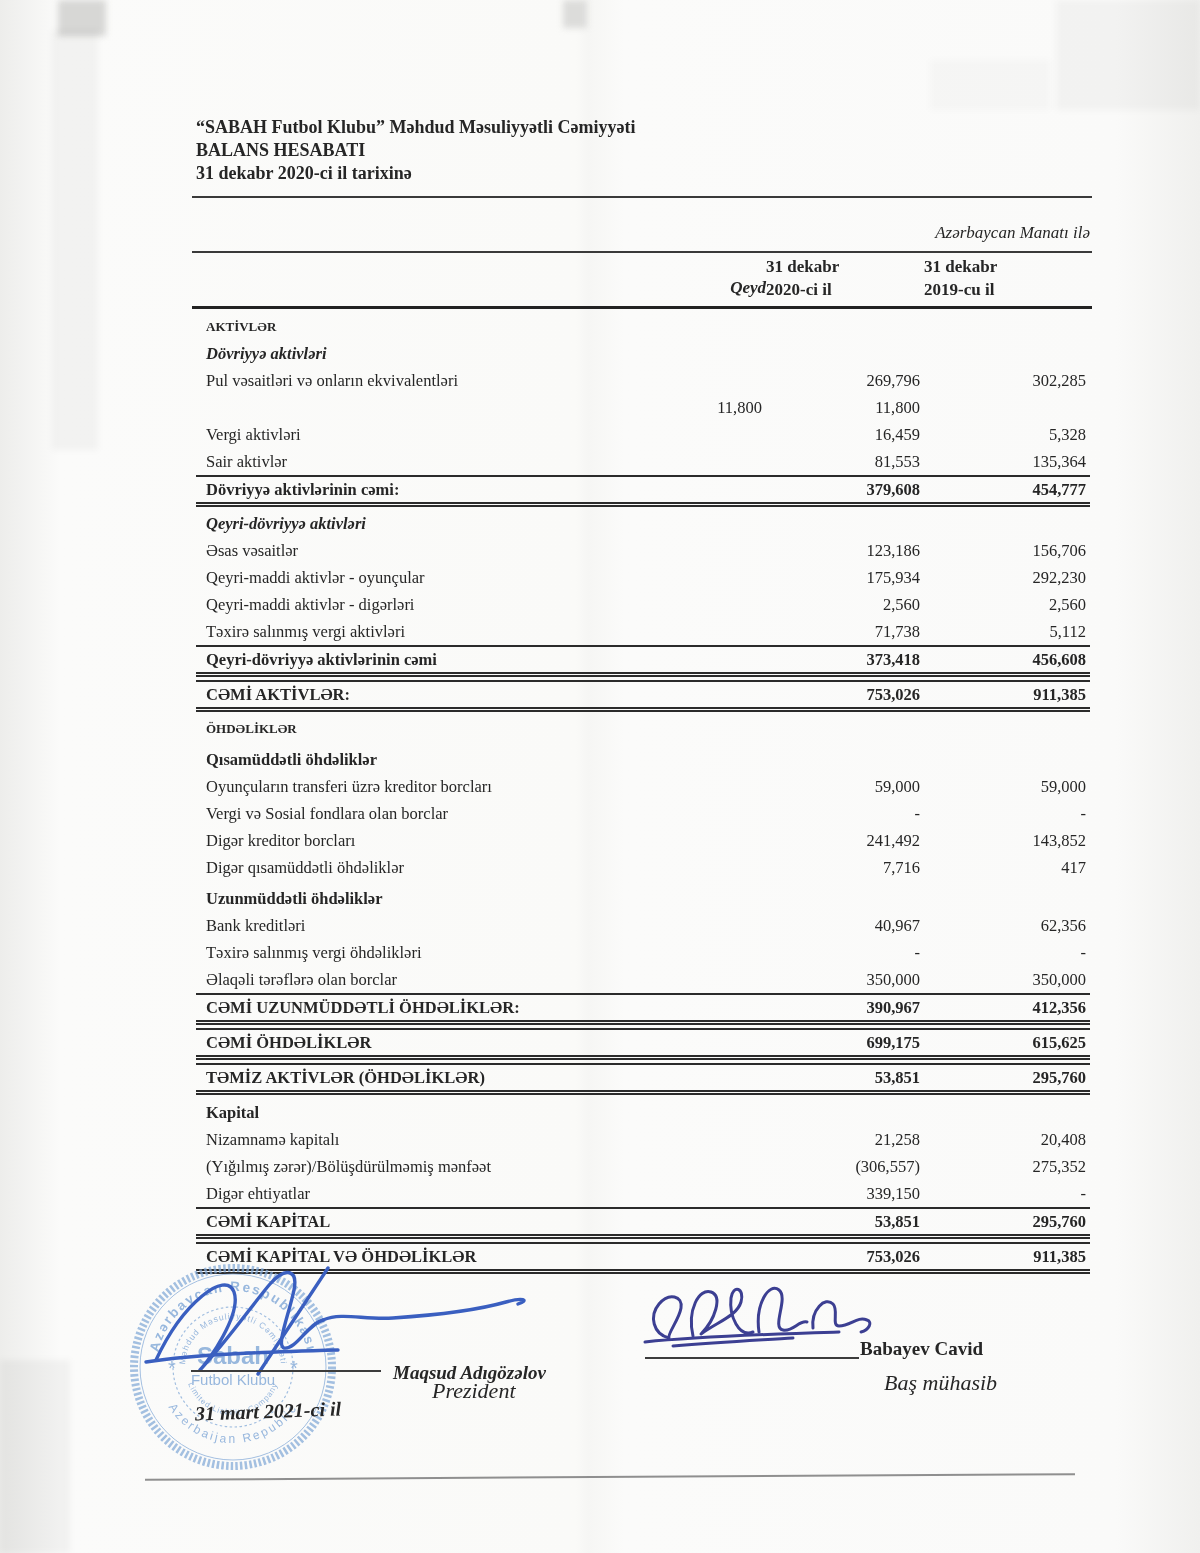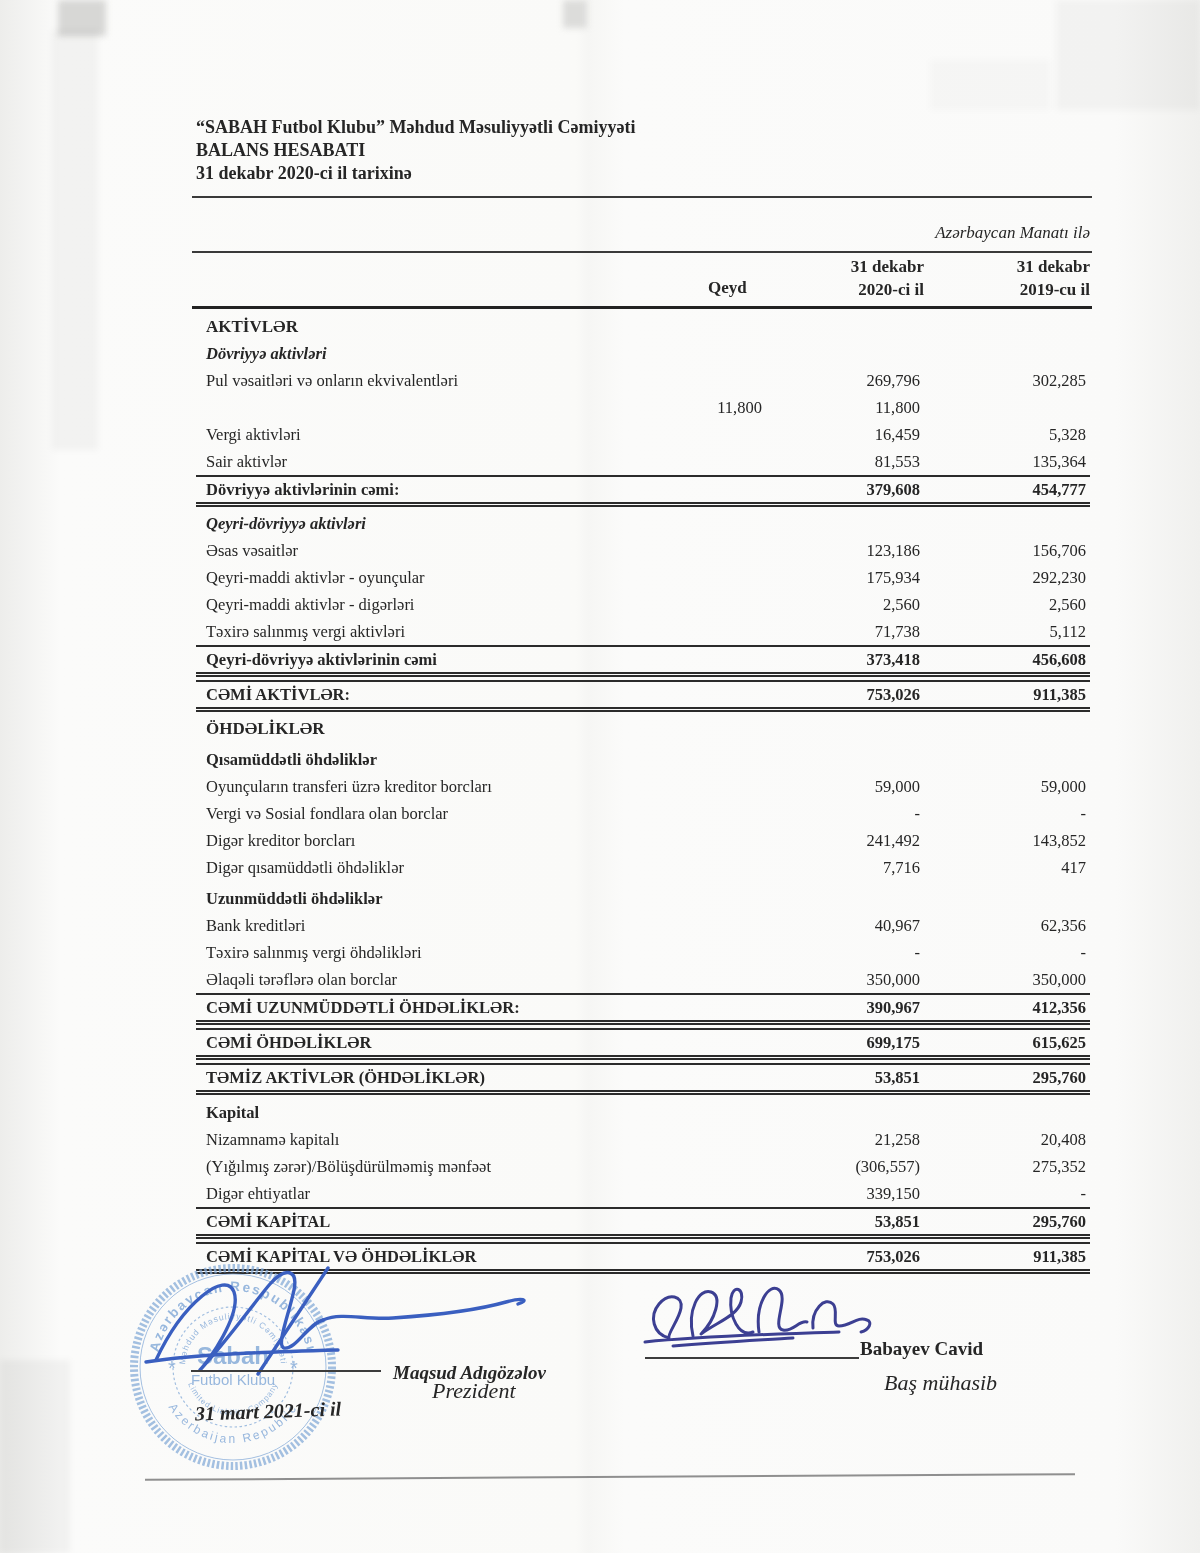--- a/index.html
+++ b/index.html
@@ -24,30 +24,30 @@
   .rule-title{left:192px;top:196px;width:900px;}
   .rule-curr{left:192px;top:251px;width:900px;}
   .rule-head{left:192px;top:306px;width:900px;height:3px;background:#222;}
 
   .currency-note{position:absolute;left:790px;top:223px;width:300px;text-align:right;
     font-style:italic;font-size:17px;}
 
   
   .grid{display:grid;grid-template-columns:512px 58px 158px 166px;}
   .col-headers{position:absolute;left:196px;top:255px;width:894px;font-weight:bold;font-size:17px;}
-  .col-note{grid-column:2;align-self:end;text-align:left;padding-bottom:3px;}
-  .col-year{text-align:right;line-height:23px;}
+  .col-note{grid-column:2;align-self:end;text-align:right;font-style:italic;padding-bottom:3px;}
+  .col-year{text-align:left;line-height:23px;}
 
   
   .tbody{position:absolute;left:196px;top:311px;width:894px;font-size:16.5px;}
   .row{align-items:baseline;}
   .c-label{padding-left:10px;}
   .c-2020,.c-2019{text-align:right;padding-right:4px;}
   .r-item{line-height:27px;}
-  .r-sec{font-weight:bold;font-size:17px;line-height:27px;margin-top:2px;}
+  .r-sec{font-weight:bold;font-size:13px;line-height:27px;margin-top:2px;}
   .r-sub{font-weight:bold;line-height:27px;margin-top:4px;}
   .r-subi{font-weight:bold;font-style:italic;line-height:27px;}
   .r-total{font-weight:bold;line-height:25px;border-top:2px solid #2b2b2b;
     border-bottom:5px double #2b2b2b;margin-bottom:3px;}
   .r-total .c-label{padding-left:10px;}
 
   
   .signatures{position:absolute;left:0;top:1262px;width:1200px;height:291px;}
   .stamp{position:absolute;left:128px;top:0;opacity:.92;}
   .sig-svg{position:absolute;}

